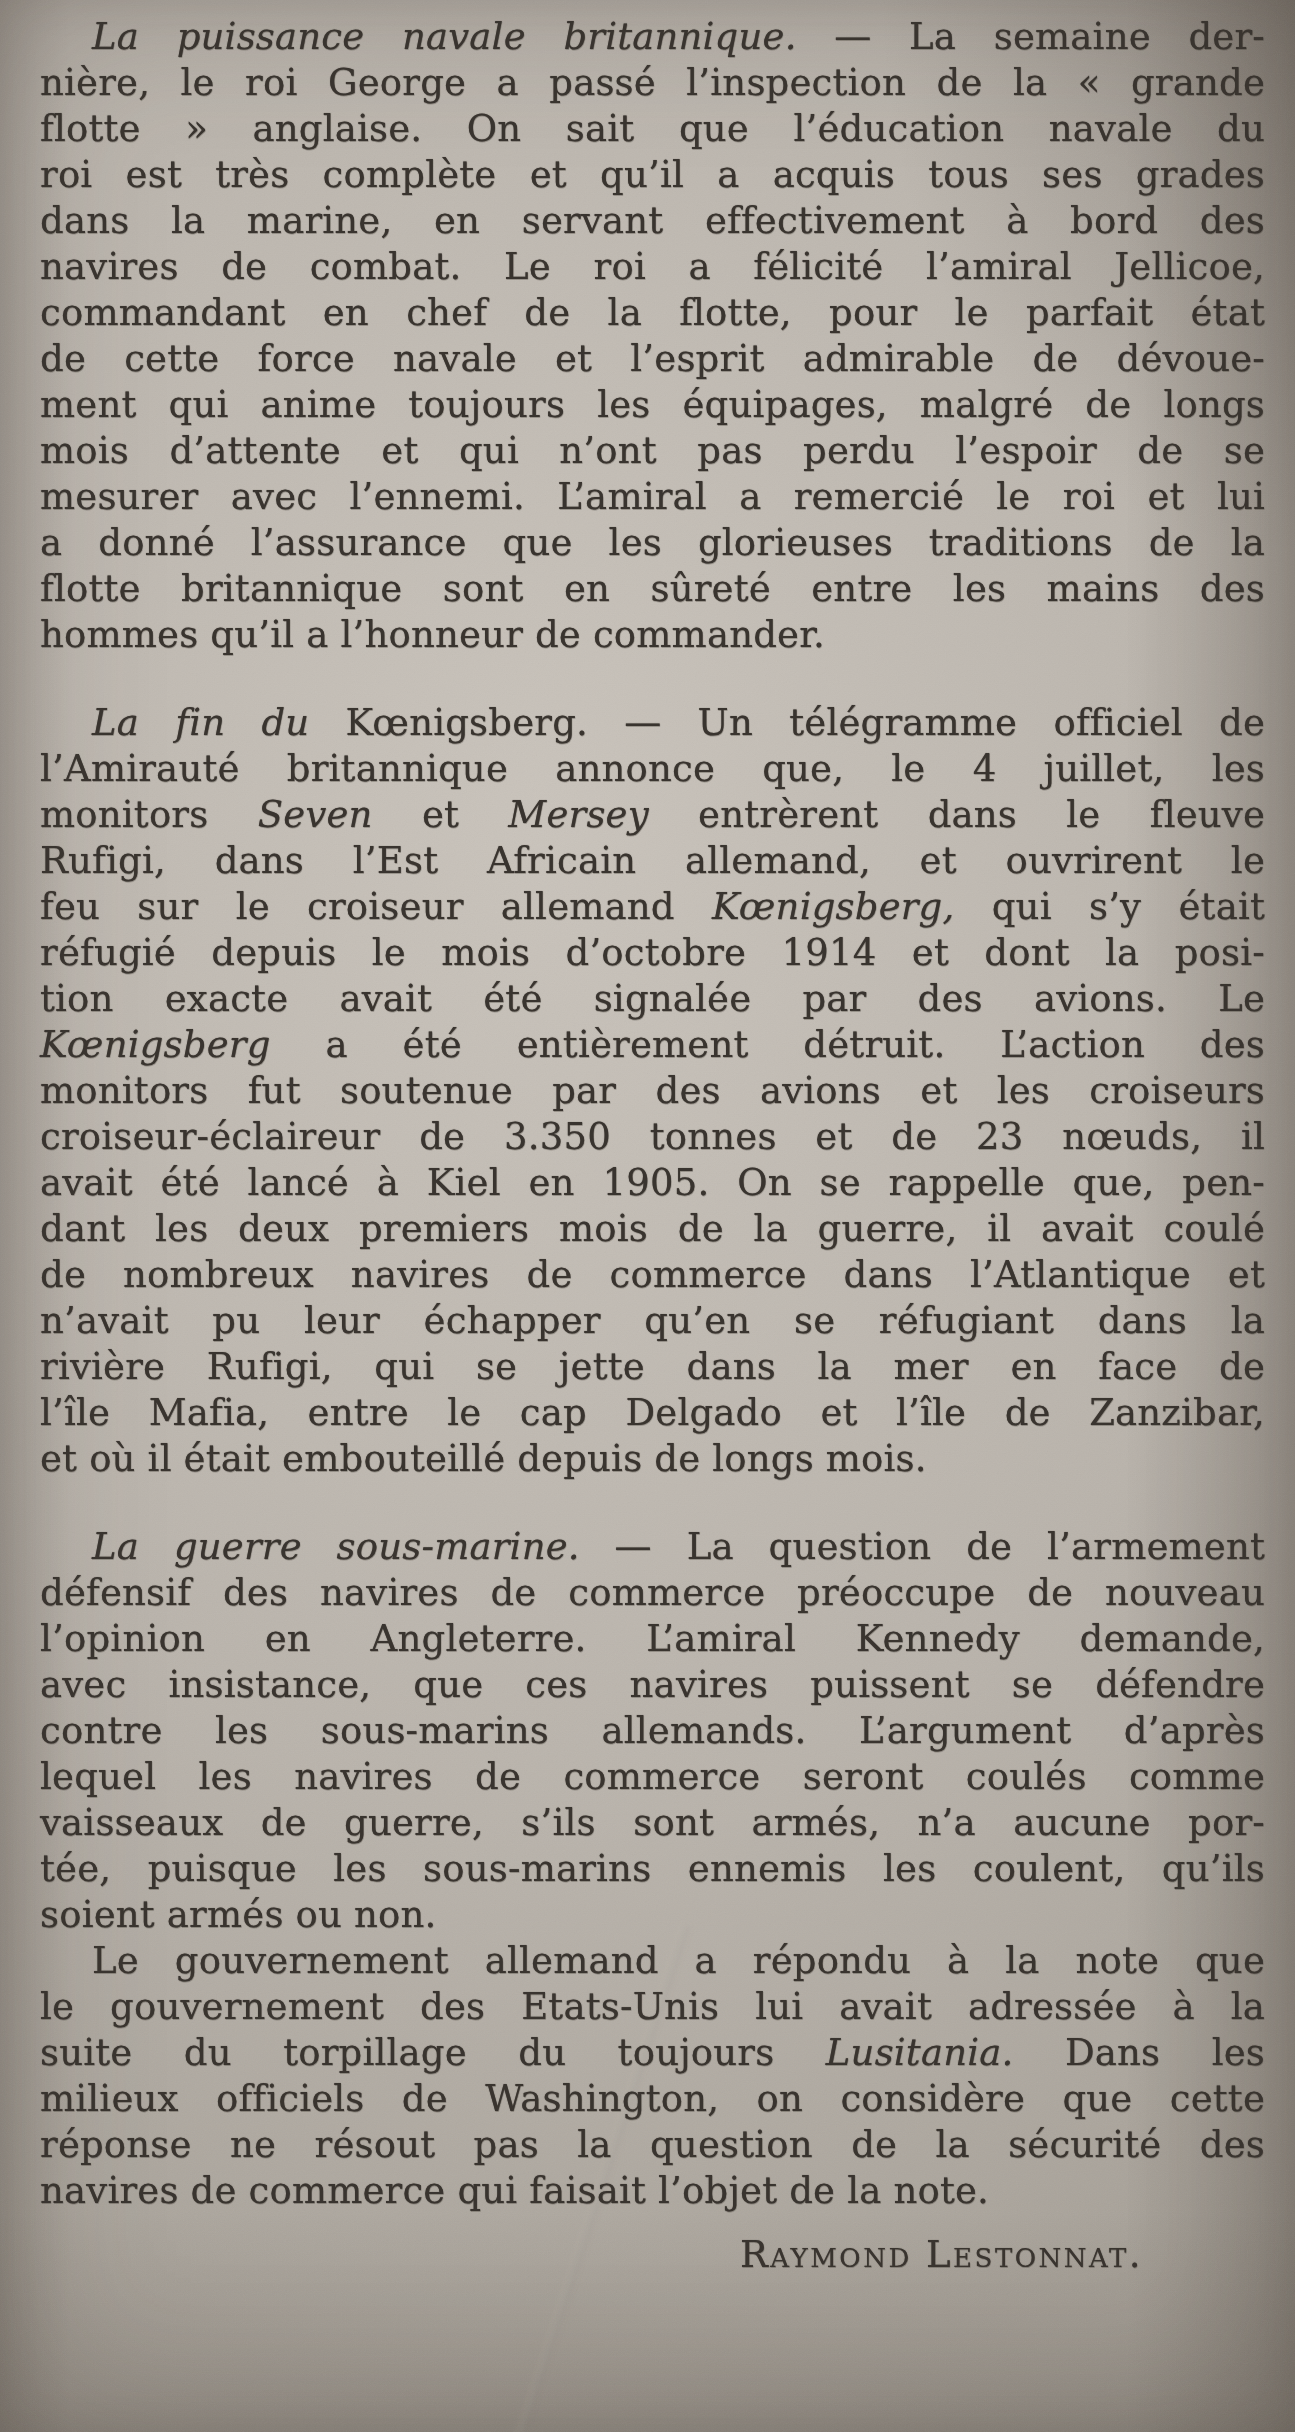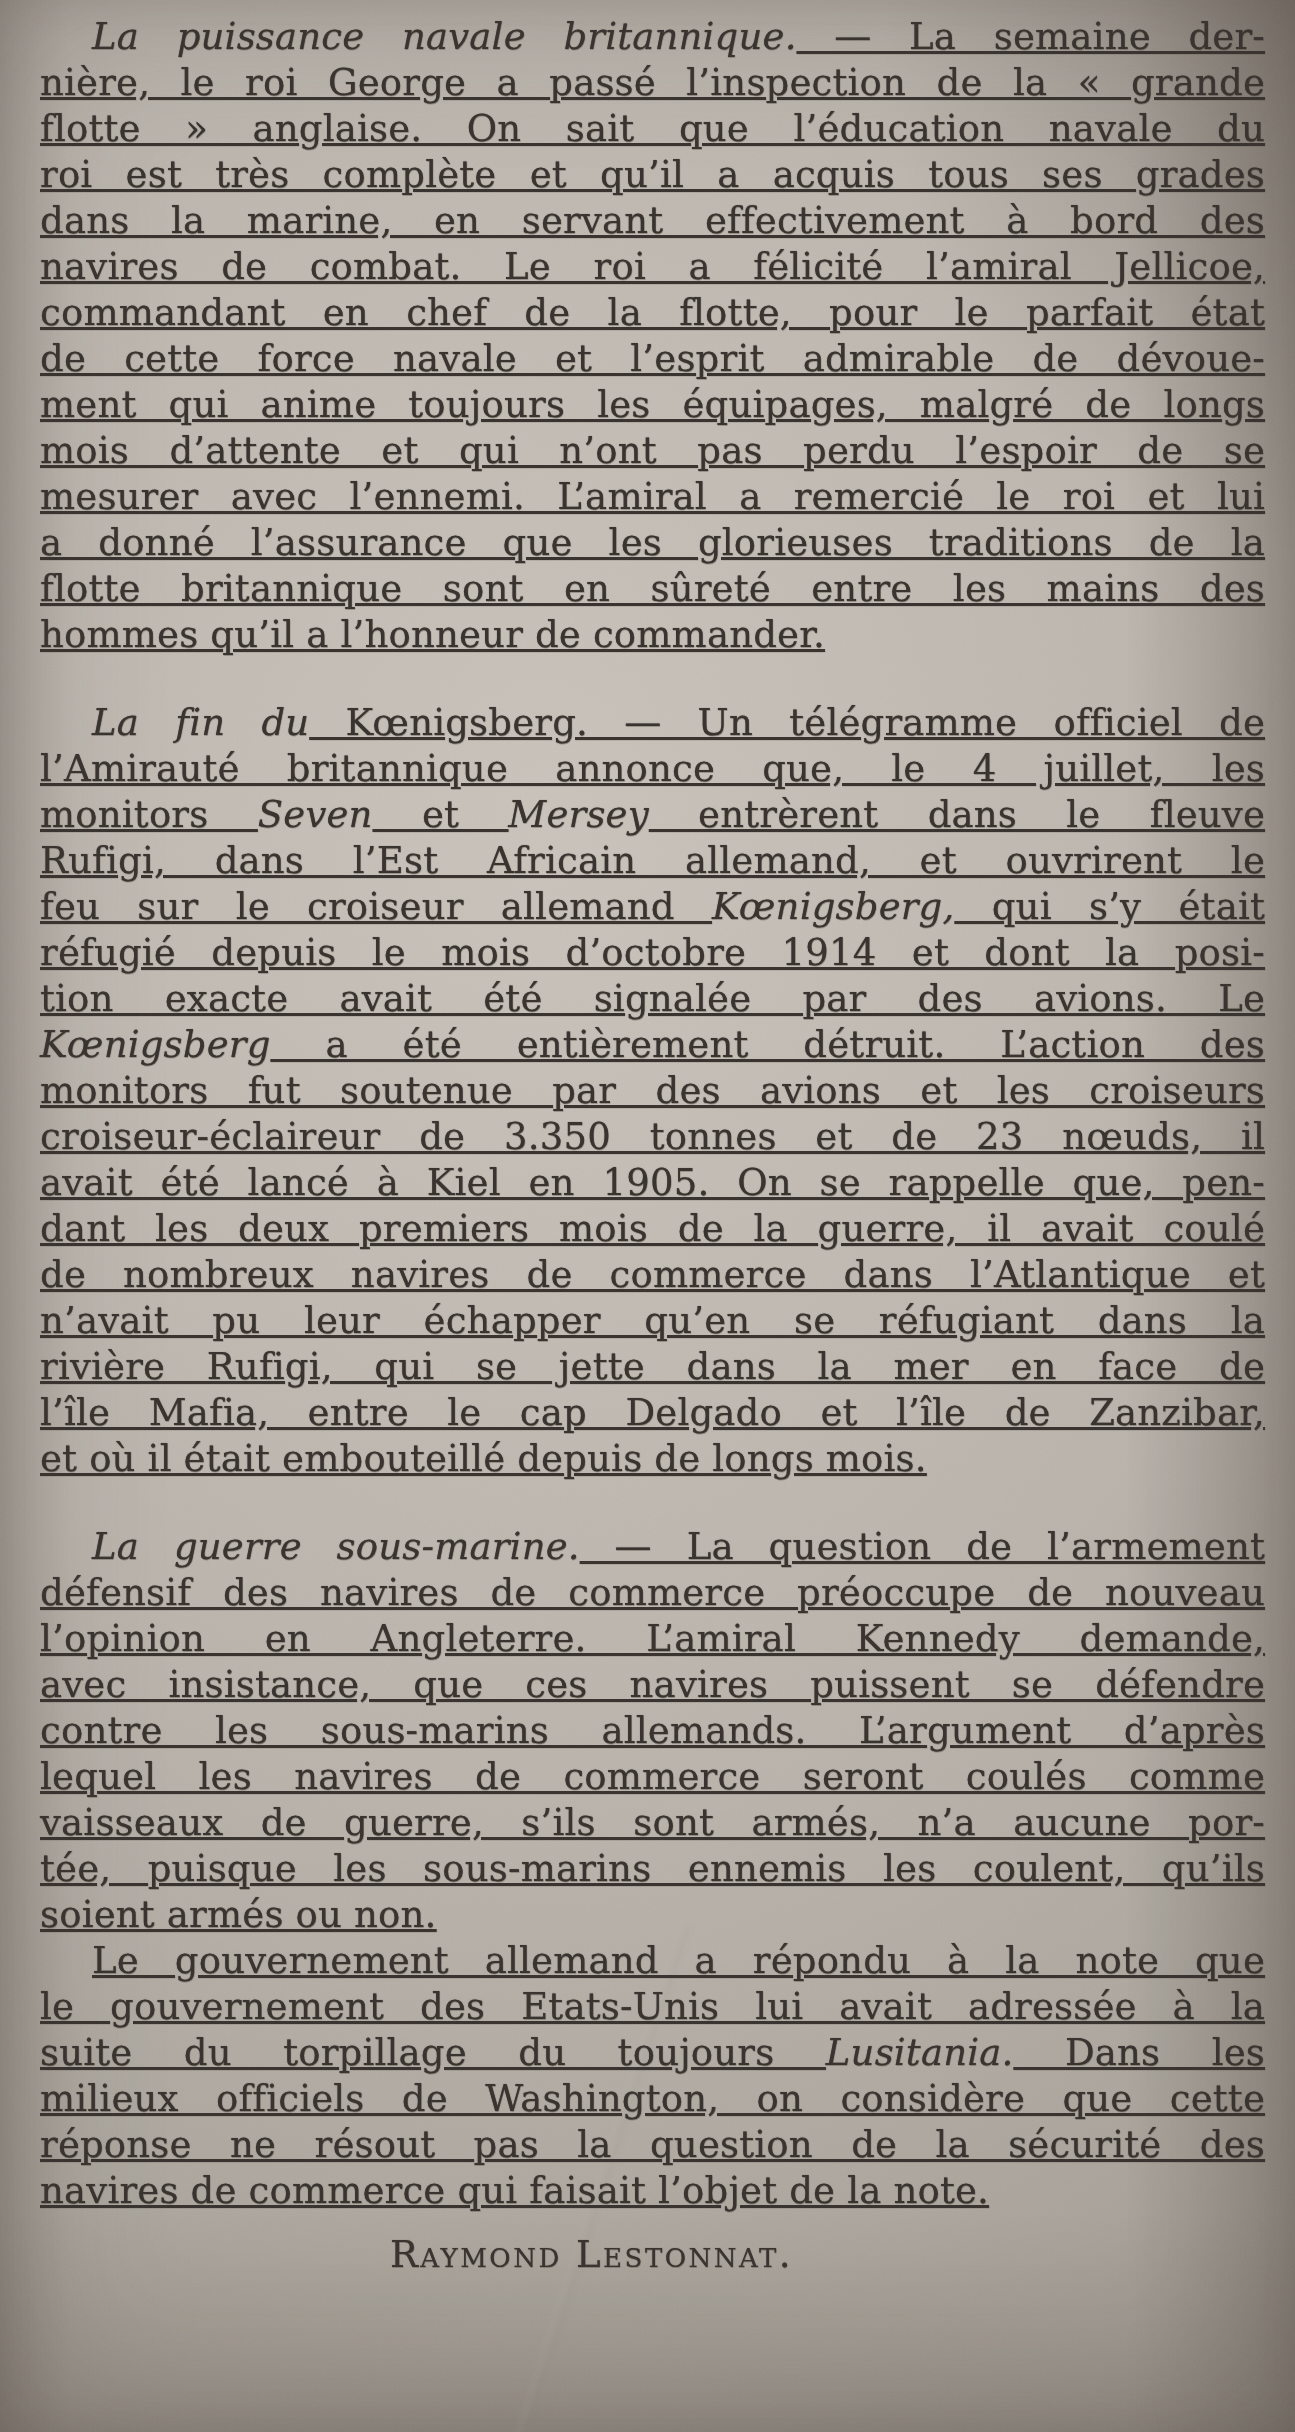--- a/index.html
+++ b/index.html
@@ -51,24 +51,24 @@
   .para.gap-after{margin-bottom:42px;}
   .para.small-gap-after{margin-bottom:0;}
   .line{
     text-align:justify;
     text-align-last:justify;
     white-space:normal;
   }
   .line.first{text-indent:52px;}
   .line.last{text-align-last:left;}
   .it{font-style:italic;}
-  .rm{font-style:normal;text-decoration:underline;}
+  .rm{font-style:normal;}
   .signature{
     margin-top:18px;
-    text-align:center;
+    text-align:right;
     padding-right:122px;
     font-variant:small-caps;
     letter-spacing:2.5px;
   }
 </style>
 </head>
 <body>
 
 <div class="page">
   <div class="shade shade-right"></div>

